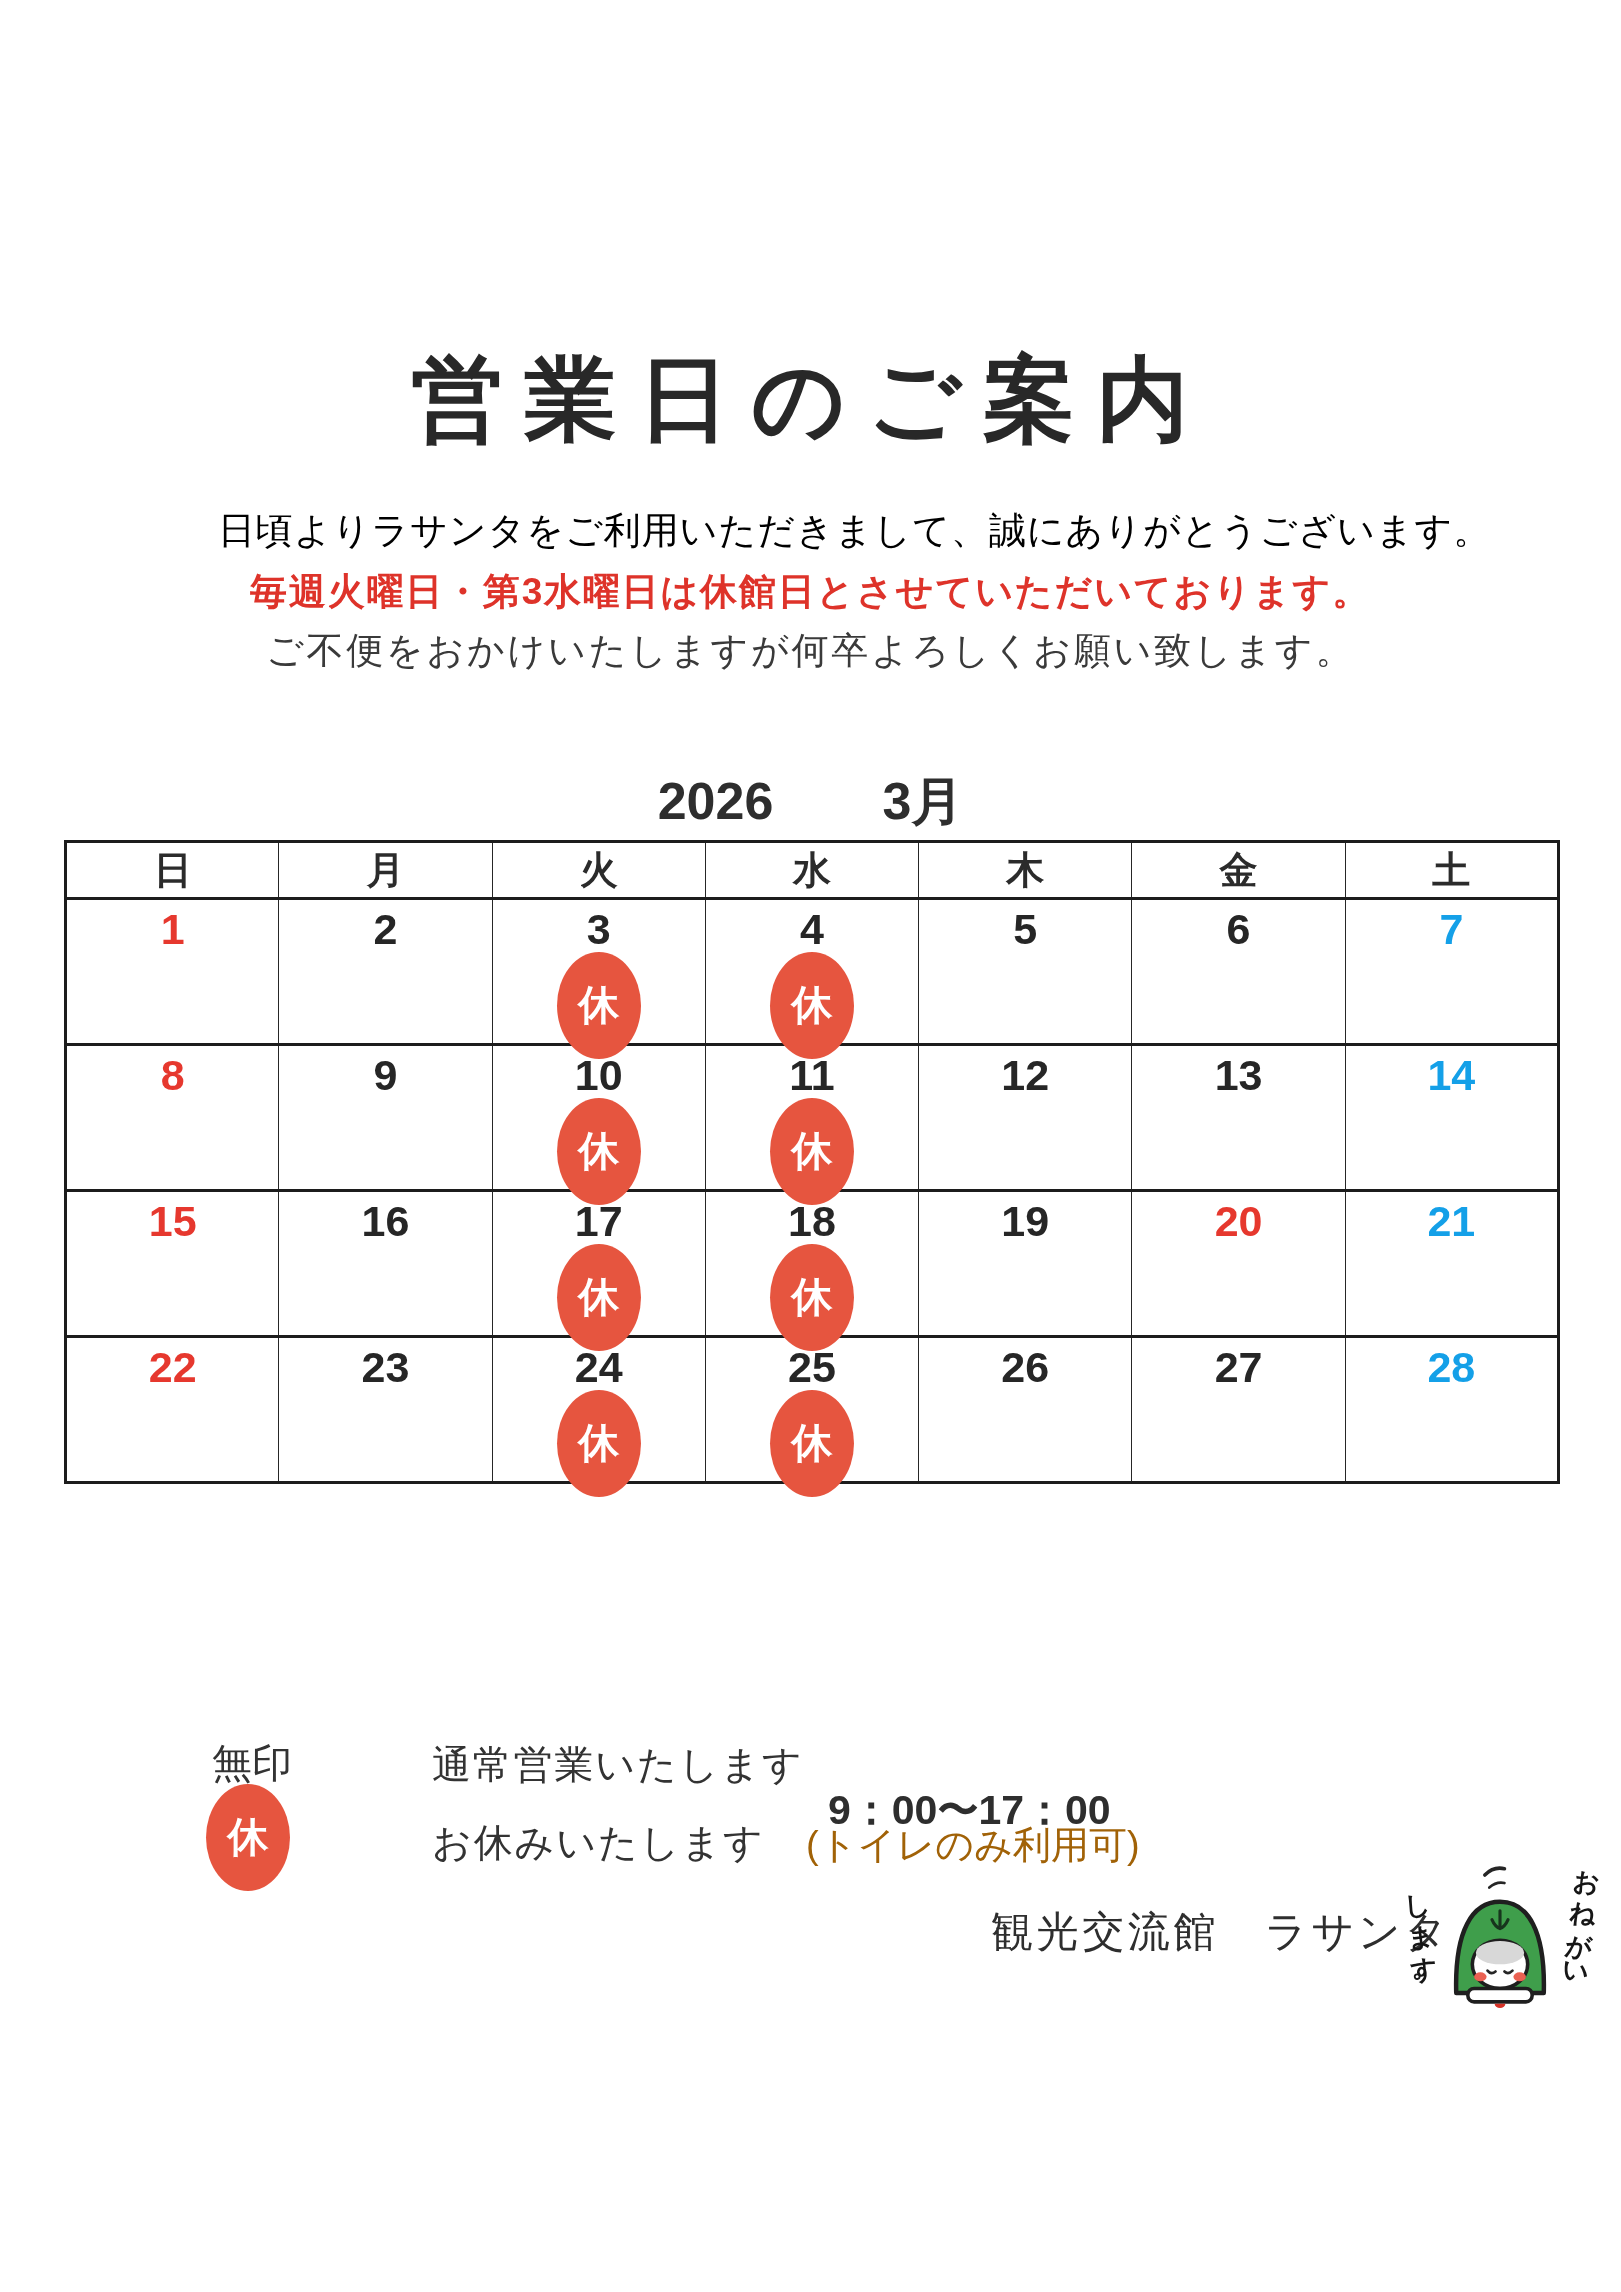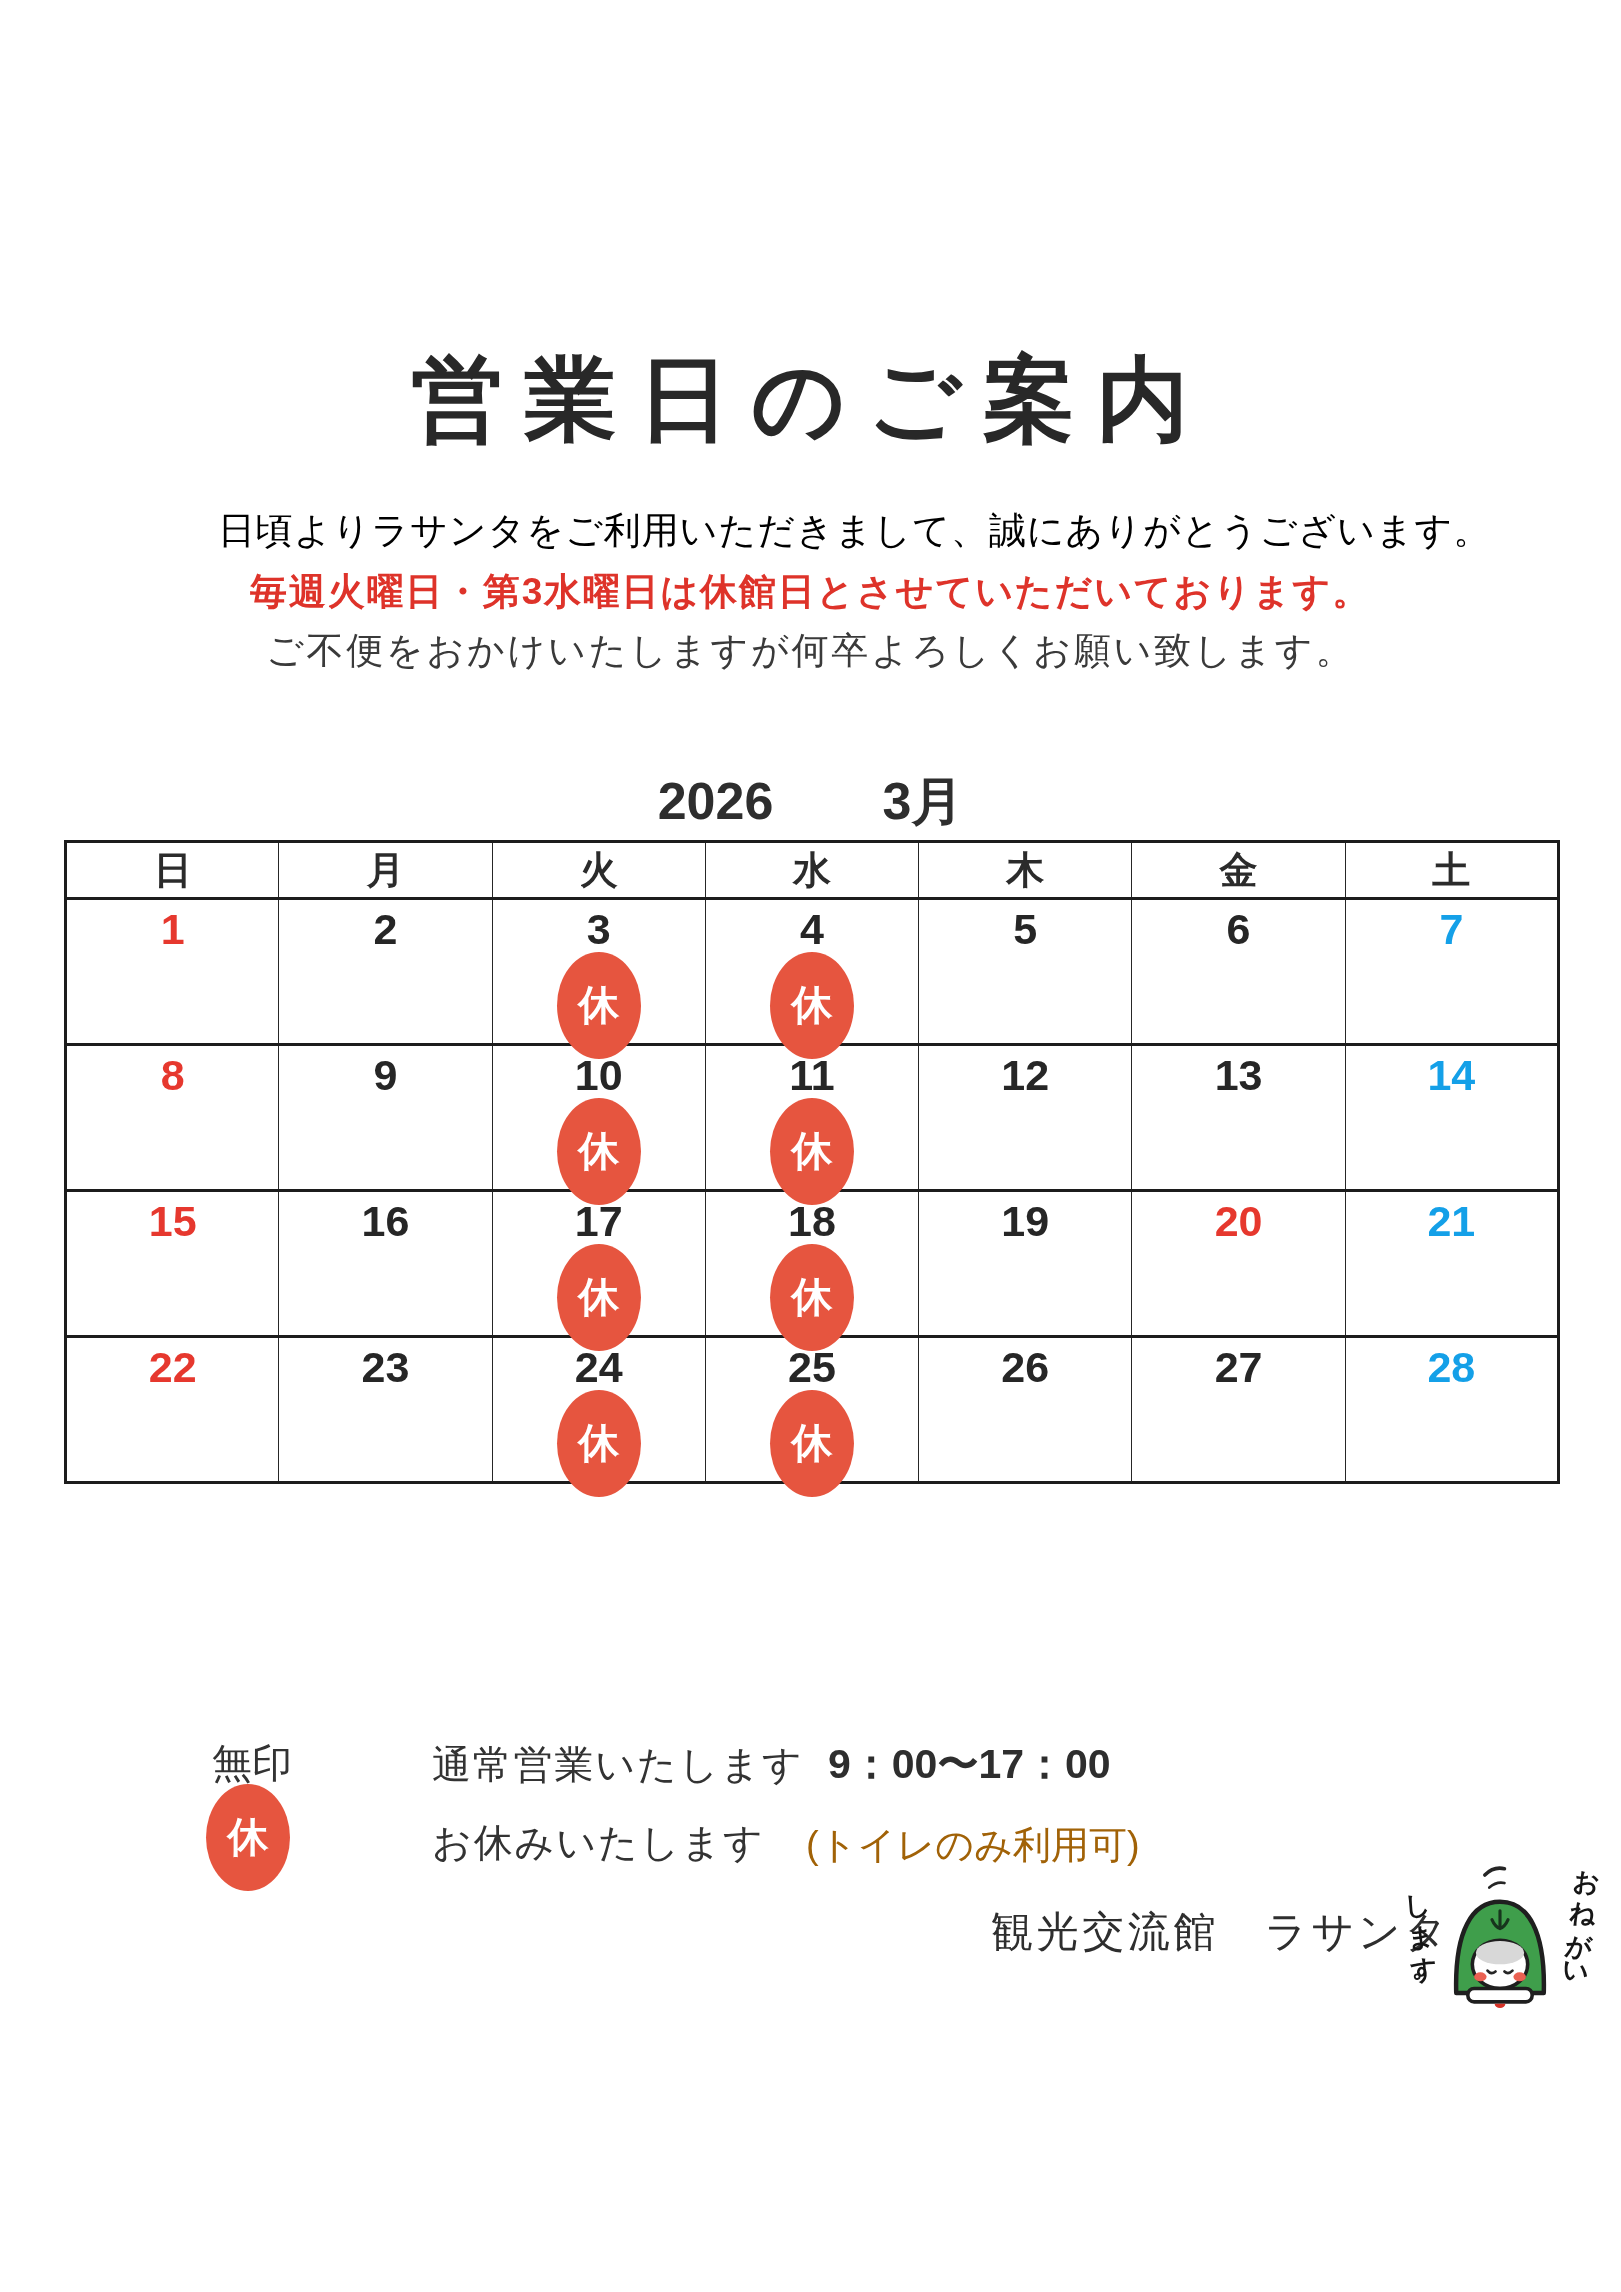--- a/index.html
+++ b/index.html
@@ -53,21 +53,21 @@
     position:absolute;left:50%;top:52px;transform:translateX(-50%);
     width:84px;height:107px;border-radius:50%;
     background:#e6553f;color:#ffffff;
     display:flex;align-items:center;justify-content:center;
     font-size:41px;font-weight:700;
   }
 
   
   .lg-nomark{left:212px;top:1736px;font-size:40px;color:#333;}
   .lg-open{left:432px;top:1738px;font-size:39px;color:#333;letter-spacing:1.8px;}
-  .lg-hours{left:828px;top:1737px;font-size:41px;font-weight:600;color:#2e2e2e;}
+  .lg-hours{left:828px;top:1783px;font-size:41px;font-weight:600;color:#2e2e2e;}
   .lg-badge{
     left:206px;top:1784px;width:84px;height:107px;border-radius:50%;
     background:#e6553f;color:#fff;display:flex;align-items:center;justify-content:center;
     font-size:41px;font-weight:700;
   }
   .lg-closed{left:432px;top:1816px;font-size:39px;color:#333;letter-spacing:1.8px;}
   .lg-note{left:806px;top:1820px;font-size:38px;color:#a16207;}
 
   
   .footer-name{left:991px;top:1904px;font-size:42px;color:#2e2e2e;letter-spacing:3.6px;}

